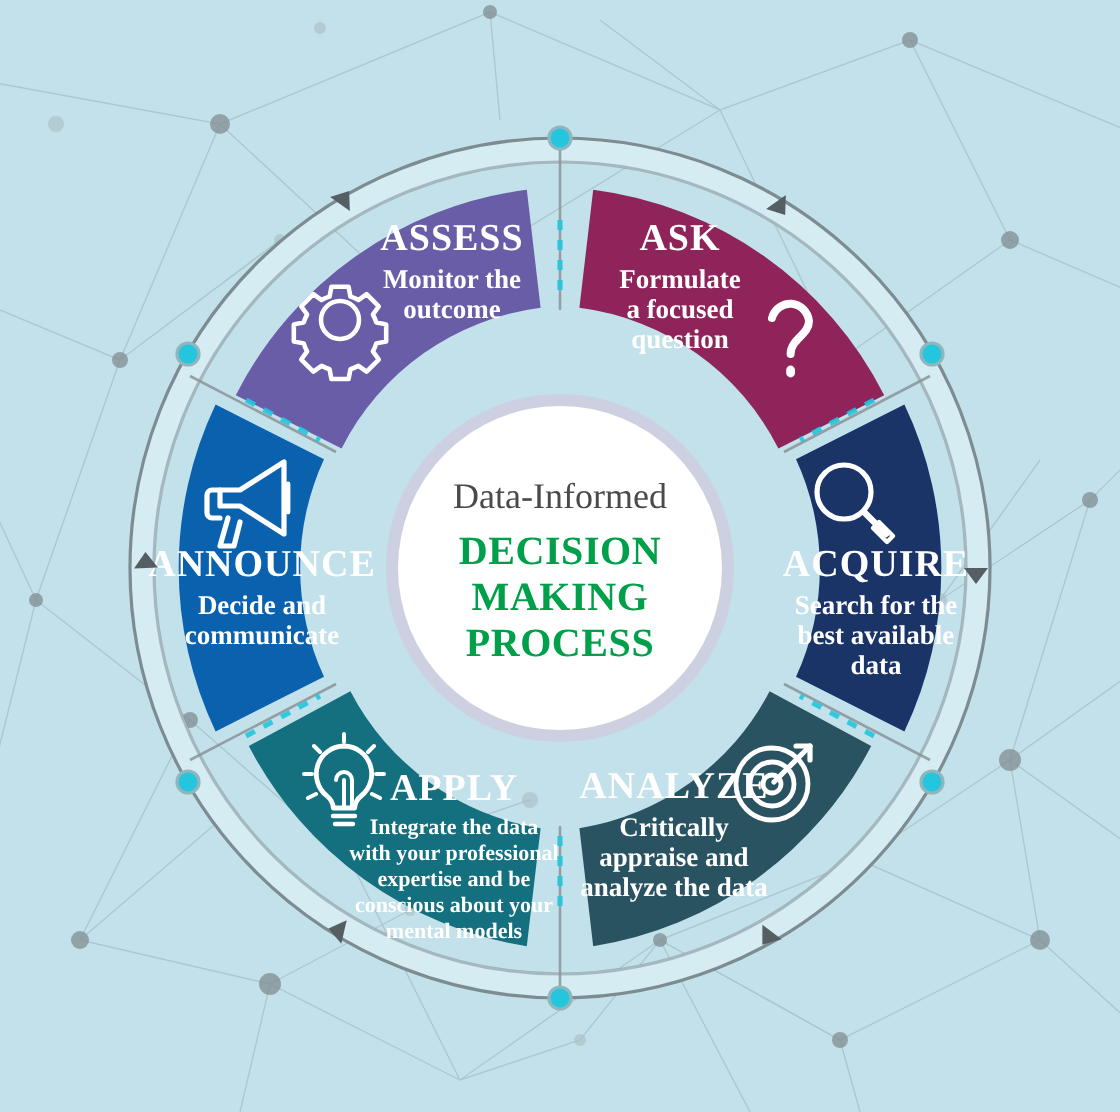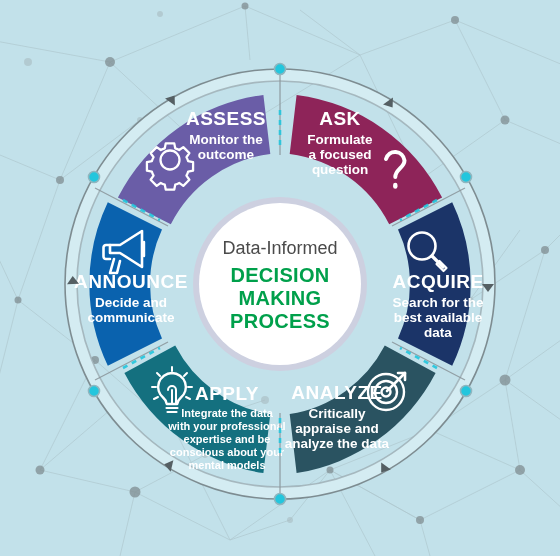--- a/index.html
+++ b/index.html
@@ -2,21 +2,21 @@
 <html><head>
 <meta charset="utf-8">
 <style>
   html,body{margin:0;padding:0;}
   body{
     width:560px;height:556px;overflow:hidden;
     font-family:"Liberation Sans", sans-serif;
     background:#c2e1ea;
     position:relative;
   }
-  #stage{position:absolute;inset:0;width:560px;height:556px;}
+  #stage{position:absolute;inset:0;width:560px;height:556px;font-family:Liberation Serif, serif;}
   svg.layer{position:absolute;left:0;top:0;width:560px;height:556px;}
   .seg-label{ text-anchor:middle; fill:#ffffff; }
   .seg-title{ font-weight:bold; letter-spacing:.5px; }
   .seg-sub{ font-weight:bold; }
   .center-top{ fill:#4a4a4a; font-size:18px; text-anchor:middle; }
   .center-main{ fill:#00a04b; font-size:20px; font-weight:bold; text-anchor:middle; letter-spacing:.3px;}
   .netline{stroke:#9fb3b8;stroke-width:.7;fill:none;opacity:.55;}
   .netdot{fill:#808e92;opacity:.75;}
   .netdot.lite{fill:#a9bcc1;opacity:.6;}
   .ringpath{fill:none;stroke:#6e7b80;stroke-width:1.6;opacity:.85;}

